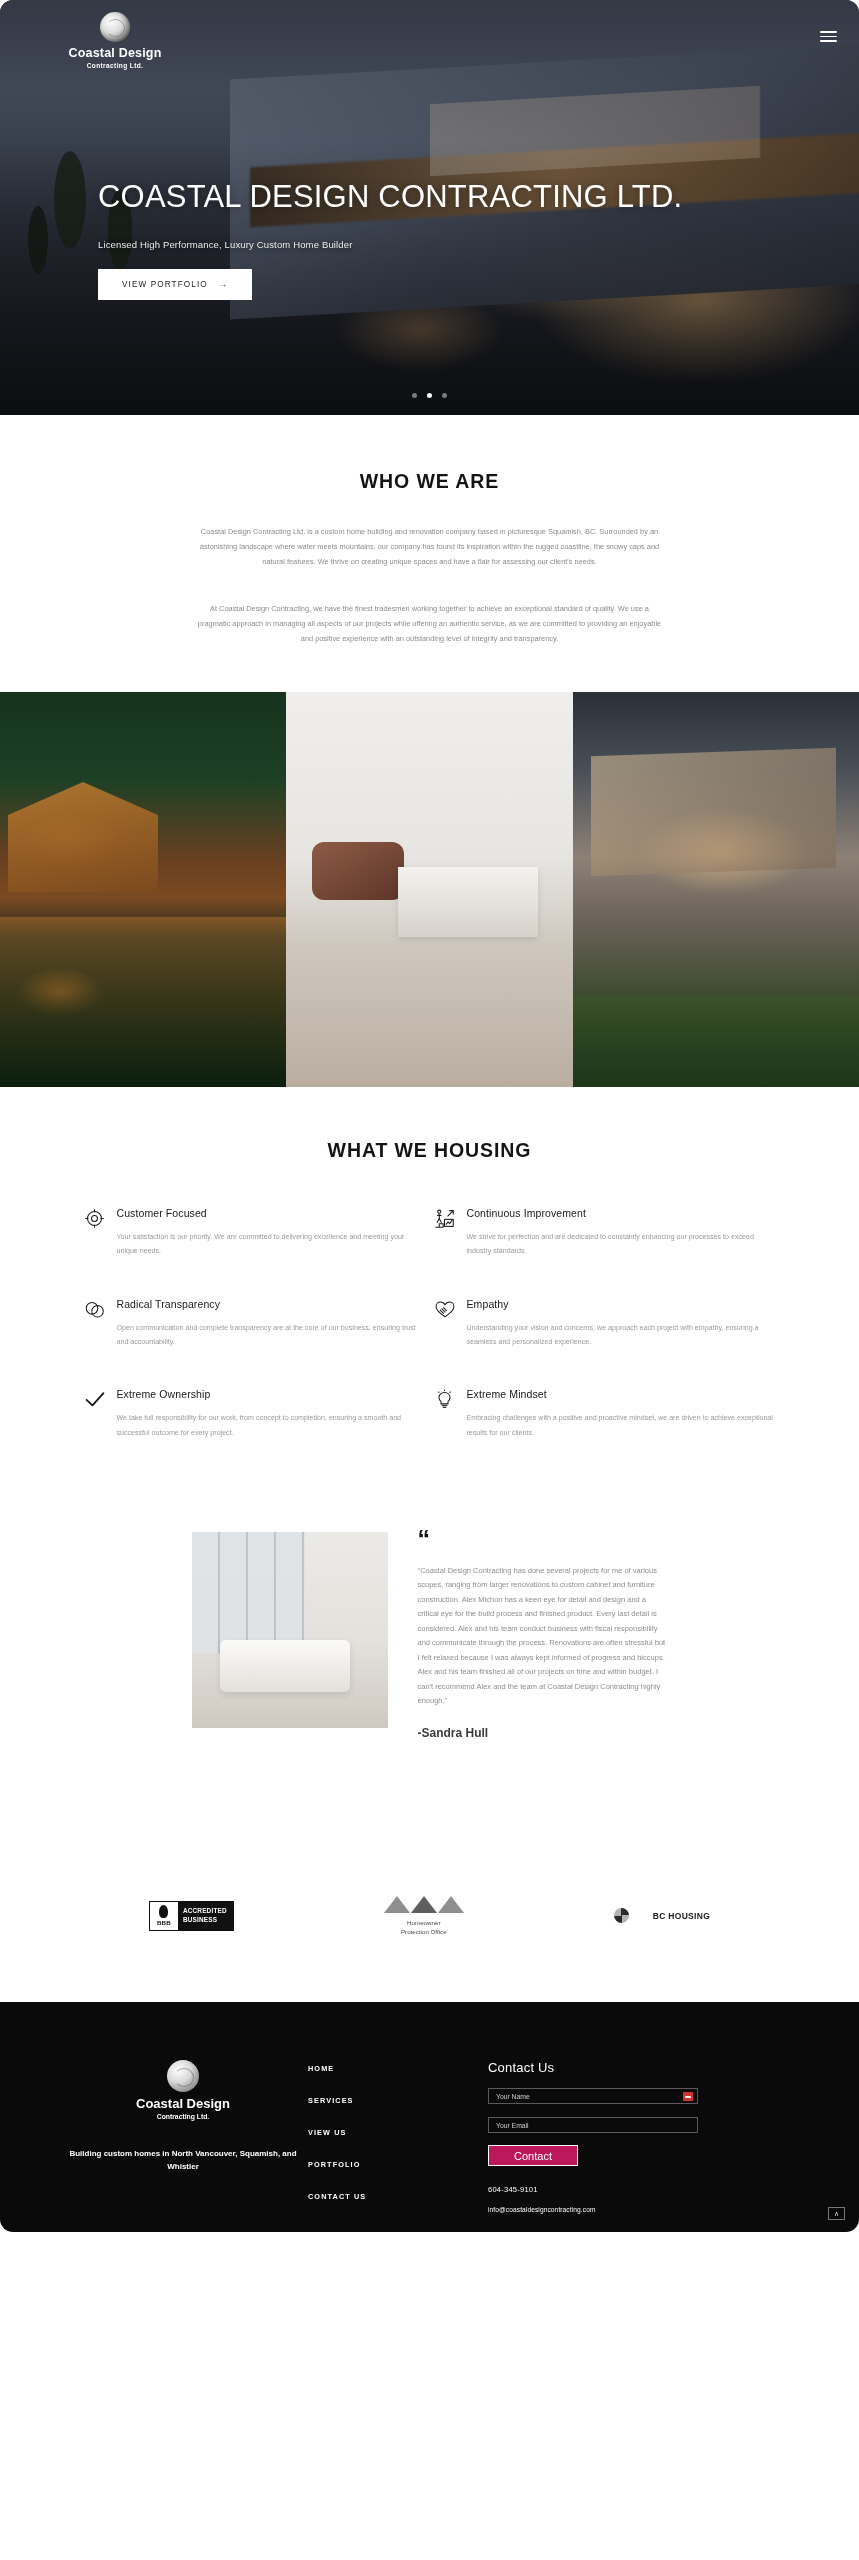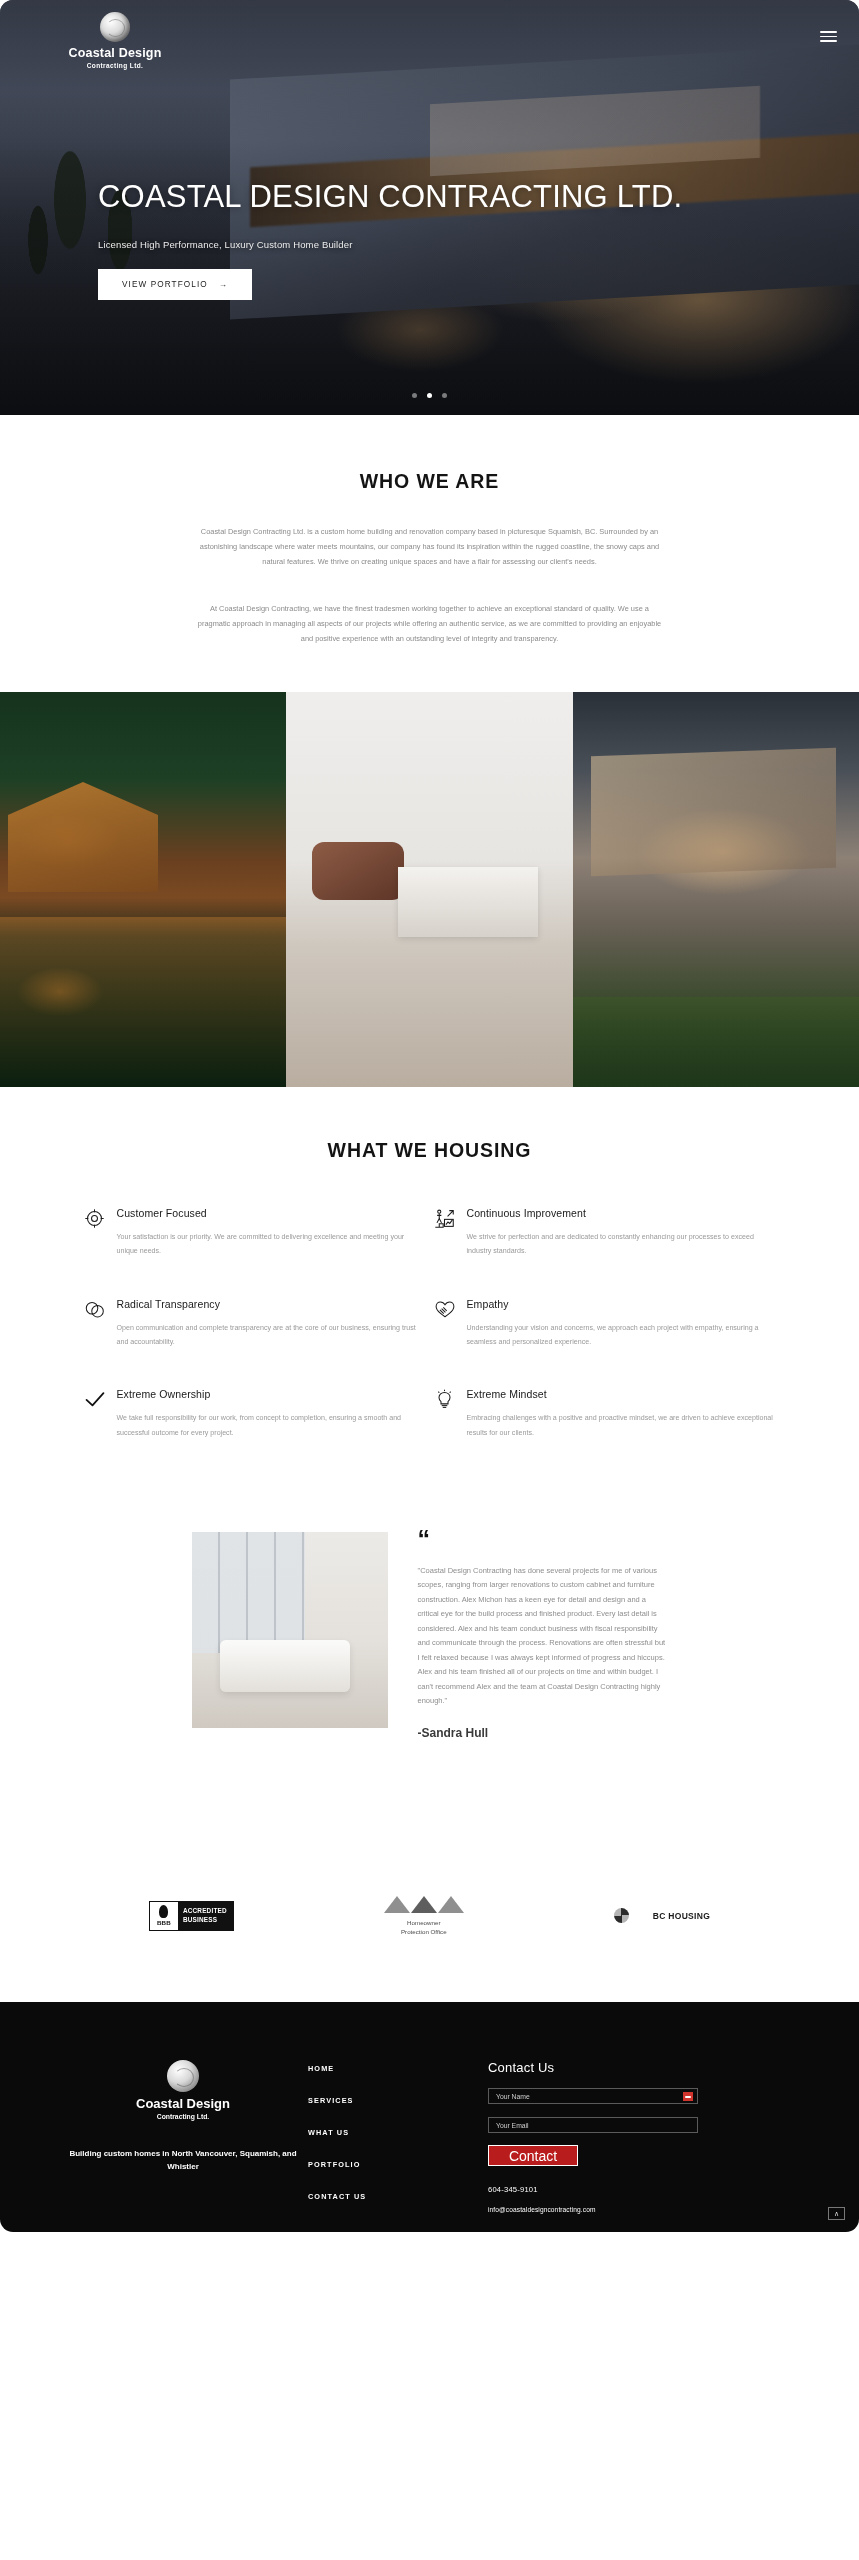--- a/index.html
+++ b/index.html
@@ -271,22 +271,22 @@
     display: flex; align-items: center; padding: 0 7px; position: relative;
   }
   .f-field span { font-size: 6.8px; color: #cfcfcf; }
   .f-req { position: absolute; right: 4px; top: 3px; width: 10px; height: 9px; background: #d0342c; }
   .f-req::after {
     content: ""; position: absolute; left: 2px; top: 3.5px; width: 6px; height: 2px;
     background: #fff; border-radius: 1px;
   }
   .f-btn {
     width: 90px; height: 21px; margin-top: 12px;
-    border: 1px solid #fff; background: #b91c1c; color: #fff;
-    font-size: 14px; font-family: "Liberation Sans", sans-serif; cursor: pointer;
+    border: 1px solid #fff; background: #be185d; color: #fff;
+    font-size: 11px; font-family: "Liberation Sans", sans-serif; cursor: pointer;
   }
   .f-phone { font-size: 7.6px; margin-top: 19px; letter-spacing: .2px; }
   .f-email { font-size: 6.6px; margin-top: 12px; letter-spacing: .1px; }
   .to-top {
     position: absolute; right: 14px; bottom: 12px;
     width: 17px; height: 13px; border: 1px solid #777; color: #ddd;
     font-size: 7px; display: flex; align-items: center; justify-content: center;
     cursor: pointer; background: #0a0a0a;
   }
 </style>
@@ -491,21 +491,21 @@
           <div class="f-logo-mark"></div>
           <div class="f-name">Coastal Design</div>
           <div class="f-sub">Contracting Ltd.</div>
         </div>
         <div class="f-tag">Building custom homes in North Vancouver, Squamish, and Whistler</div>
       </div>
 
       <nav class="f-nav">
         <a href="#">HOME</a>
         <a href="#">SERVICES</a>
-        <a href="#">WHAT US</a>
+        <a href="#">VIEW US</a>
         <a href="#">PORTFOLIO</a>
         <a href="#">CONTACT US</a>
       </nav>
 
       <div class="f-contact">
         <div class="f-c-title">Contact Us</div>
 
         <div class="f-field">
           <span>Your Name</span>
           <span class="f-req"></span>

